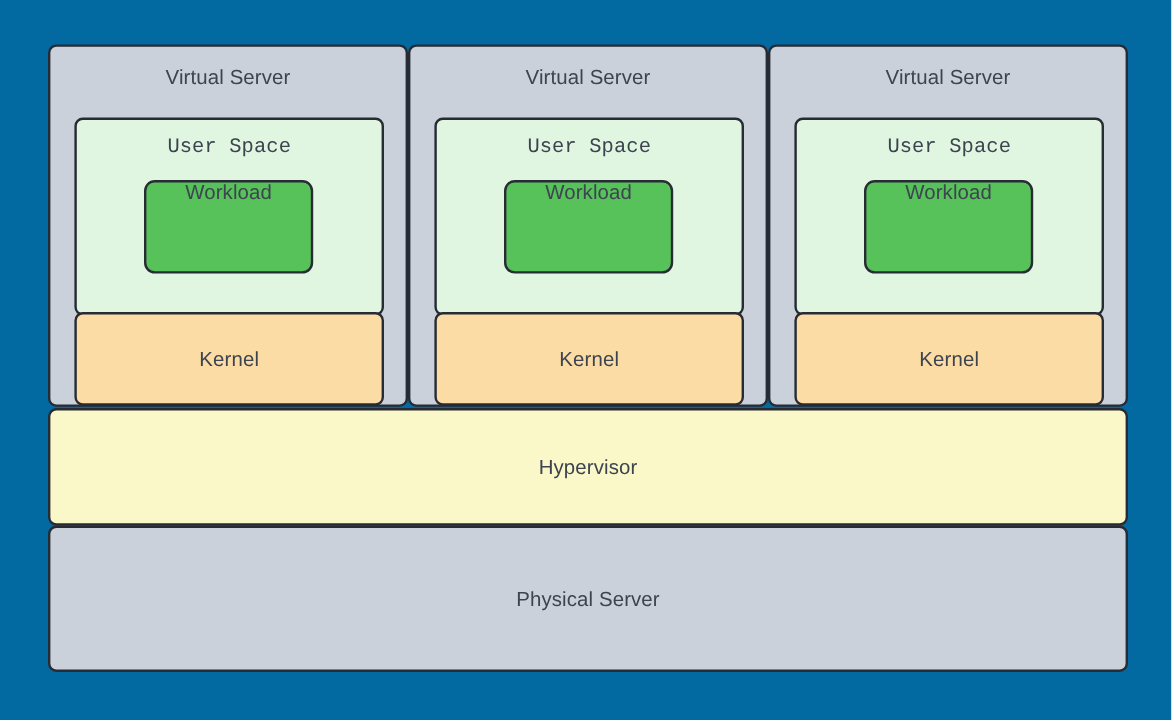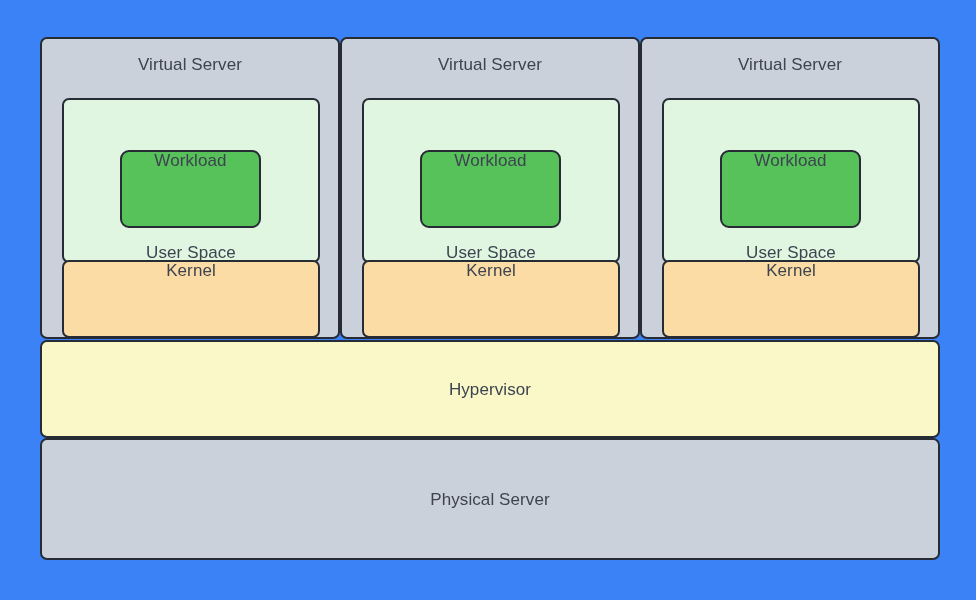--- a/index.html
+++ b/index.html
@@ -11,21 +11,21 @@
     width: 980px;
     height: 600px;
     font-family: "Liberation Sans", sans-serif;
     overflow: hidden;
   }
 
   #diagram {
     position: relative;
     width: 976px;
     height: 600px;
-    background: #3b82f6;
+    background: #0369a1;
   }
 
   .box {
     position: absolute;
     box-sizing: border-box;
     border: 2px solid #272b33;
     border-radius: 7px;
     display: flex;
     justify-content: center;
     color: #3d4450;
@@ -37,35 +37,36 @@
   
   .vserver {
     background: #cbd1da;
     align-items: flex-start;
     padding-top: 17px;
   }
 
   
   .userspace {
     background: #e1f6e1;
-    align-items: flex-end;
+    align-items: flex-start;
     padding-top: 15px;
+    font-family: Liberation Mono, monospace;
   }
 
   
   .workload {
     background: #57c15a;
     align-items: flex-start;
     border-radius: 9px;
   }
 
   
   .kernel {
     background: #fcdca5;
-    align-items: flex-start;
+    align-items: center;
   }
 
   
   .hypervisor {
     background: #faf8c8;
     align-items: center;
   }
 
   
   .physical {

